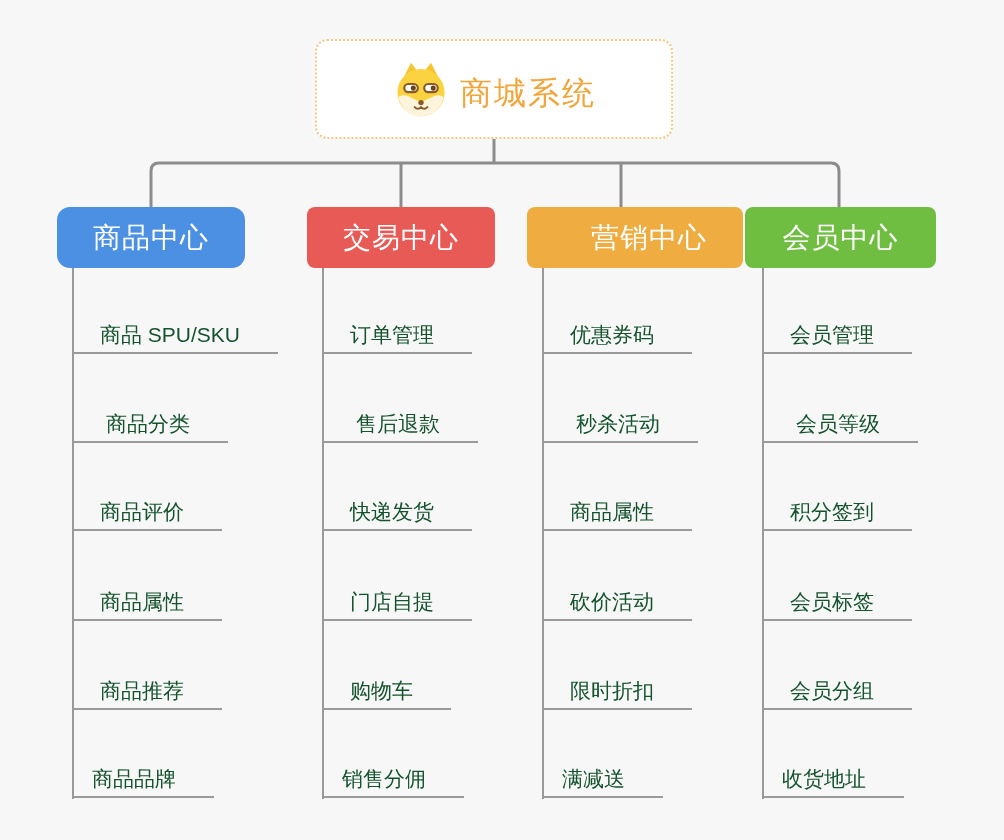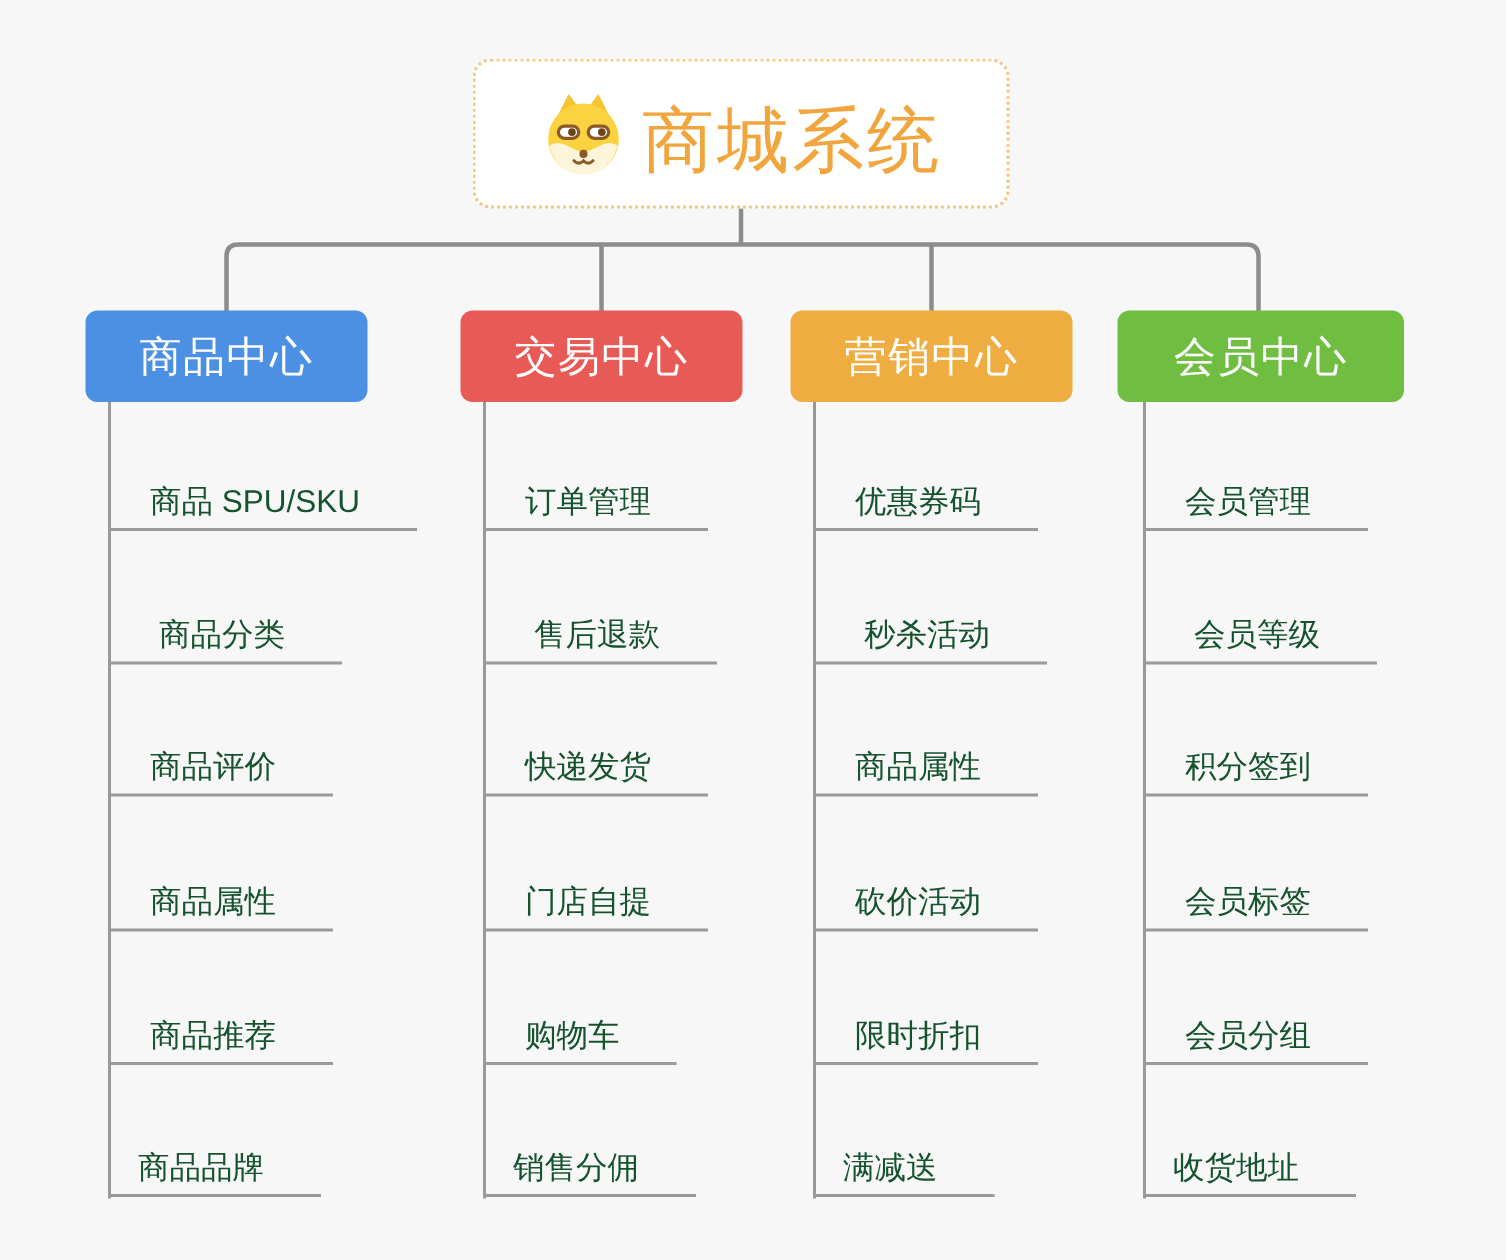--- a/index.html
+++ b/index.html
@@ -28,21 +28,21 @@
     background: #ffffff;
     border: 2px dotted #F5C783;
     border-radius: 12px;
     box-sizing: border-box;
     display: flex;
     align-items: center;
     justify-content: center;
     gap: 10px;
   }
   .root-title {
-    font-size: 48px;
+    font-size: 32px;
     letter-spacing: 2px;
     color: #F0A63C;
     white-space: nowrap;
     margin-top: 10px;
   }
 
   
   .branch-node {
     position: absolute;
     top: 207px;
@@ -51,21 +51,21 @@
     color: #ffffff;
     font-size: 28px;
     letter-spacing: 1px;
     display: flex;
     align-items: center;
     justify-content: center;
     white-space: nowrap;
   }
   .bn1 { left: 57px; }
   .bn2 { left: 307px; }
-  .bn3 { left: 527px; }
+  .bn3 { left: 527px; padding-left: 28px; }
   .bn4 { left: 745px; width: 191px; }
 
   
   .leaf-item {
     position: absolute;
     height: 34px;
     line-height: 30px;
     box-sizing: border-box;
     padding: 0 38px 0 28px;
     border-bottom: 2px solid #9A9A9A;
@@ -115,21 +115,21 @@
         <circle cx="23.5" cy="31" r="2.8" fill="#6B4318"></circle>
         <rect x="35.5" y="26.5" width="15" height="9" rx="4.5" fill="#ffffff" stroke="#8A5A28" stroke-width="2.4"></rect>
         <circle cx="45.5" cy="31" r="2.8" fill="#6B4318"></circle>
         <circle cx="32" cy="47" r="3" fill="#8A5A28"></circle>
         <path d="M25,52 Q28.5,55.5 32,52 Q35.5,55.5 39,52" fill="none" stroke="#8A5A28" stroke-width="2.2" stroke-linecap="round"></path>
       </svg>
     </span>
     <span class="root-title" style="color: rgb(240, 166, 60);">商城系统</span>
   </div>
 
-  <div class="branch-node bn1" style="background: rgb(75, 144, 226);">商品中心</div>
+  <div class="branch-node bn1" style="background: rgb(75, 144, 226); border-radius: 13px;">商品中心</div>
   <div class="branch-node bn2" style="background: rgb(232, 90, 86);">交易中心</div>
   <div class="branch-node bn3" style="background: rgb(239, 172, 65);">营销中心</div>
   <div class="branch-node bn4" style="background: rgb(112, 190, 65);">会员中心</div>
 
   <div class="leaf-item col1 row1">商品 SPU/SKU</div>
   <div class="leaf-item col1 row2">商品分类</div>
   <div class="leaf-item col1 row3">商品评价</div>
   <div class="leaf-item col1 row4">商品属性</div>
   <div class="leaf-item col1 row5">商品推荐</div>
   <div class="leaf-item col1 row6">商品品牌</div>

